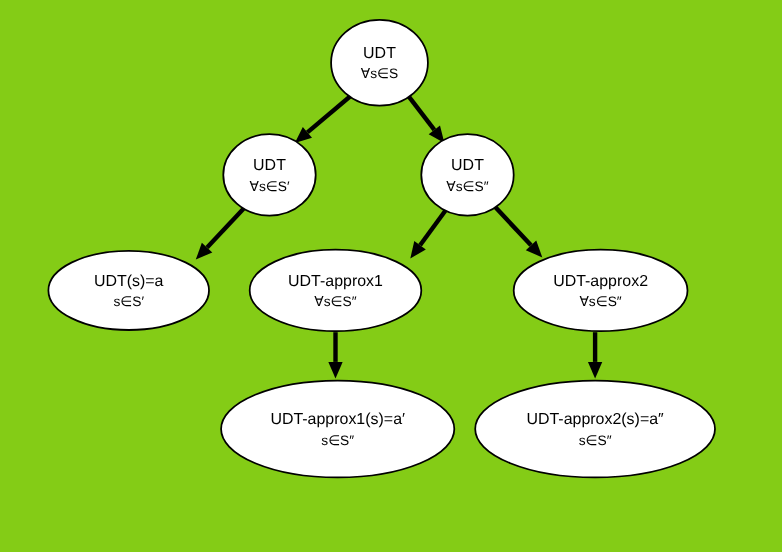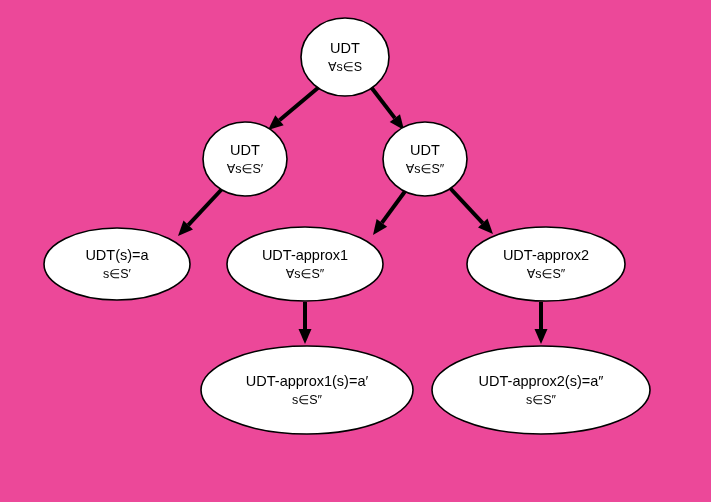--- a/index.html
+++ b/index.html
@@ -11,21 +11,21 @@
   body {
     width: 711px;
     height: 502px;
     overflow: hidden;
     font-family: "Liberation Sans", sans-serif;
   }
   #diagram-root {
     position: relative;
     width: 711px;
     height: 502px;
-    background: #ec4899;
+    background: #84cc16;
   }
   svg#udt-diagram {
     display: block;
     width: 711px;
     height: 502px;
   }
   .node-ellipse {
     fill: #ffffff;
     stroke: #000000;
     stroke-width: 1.6;

